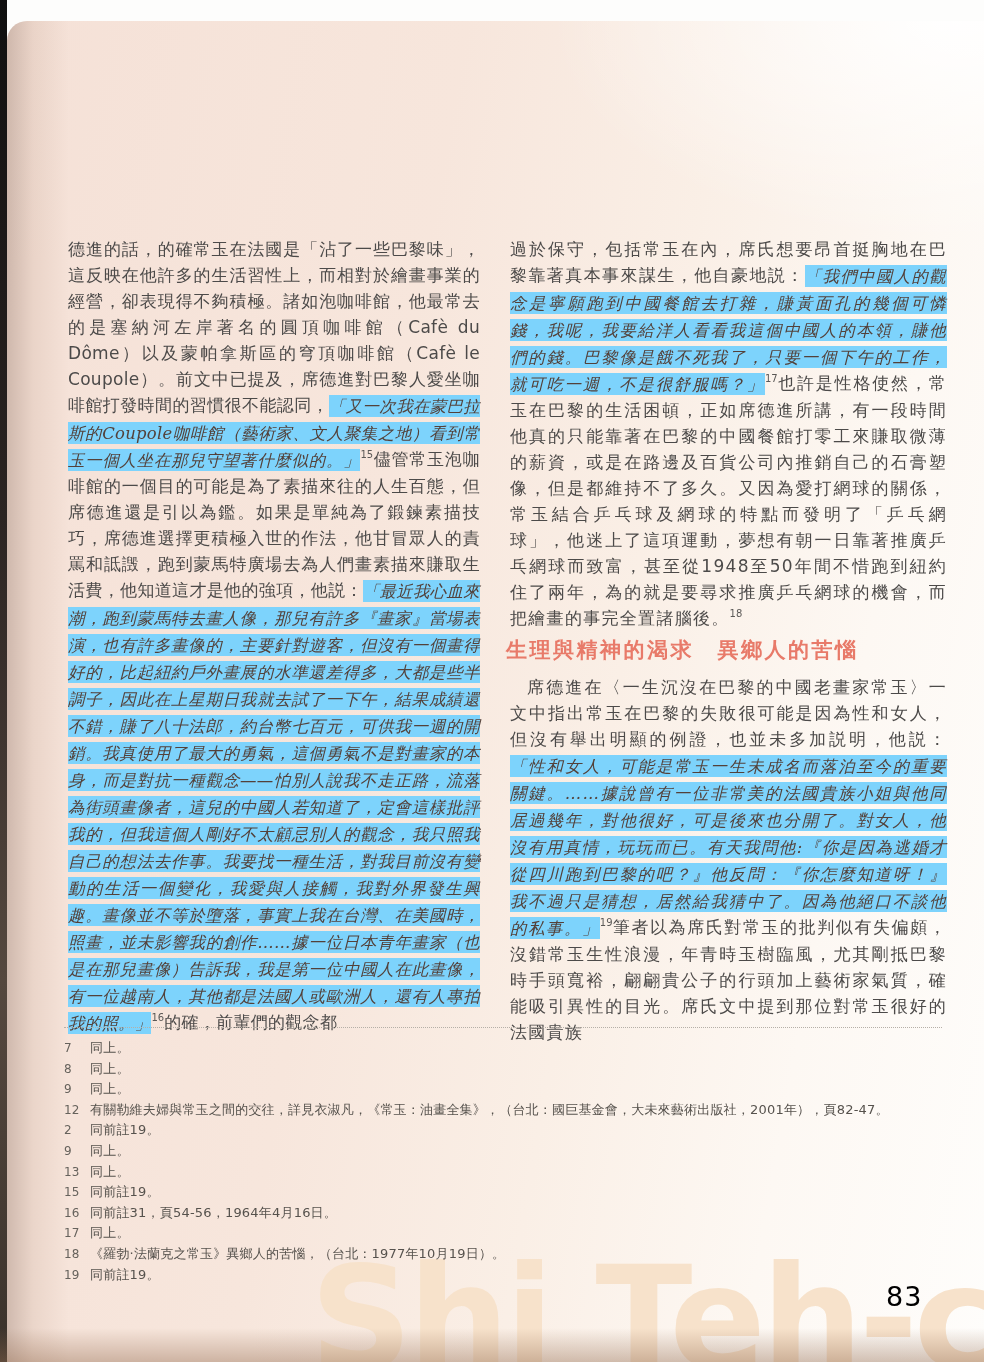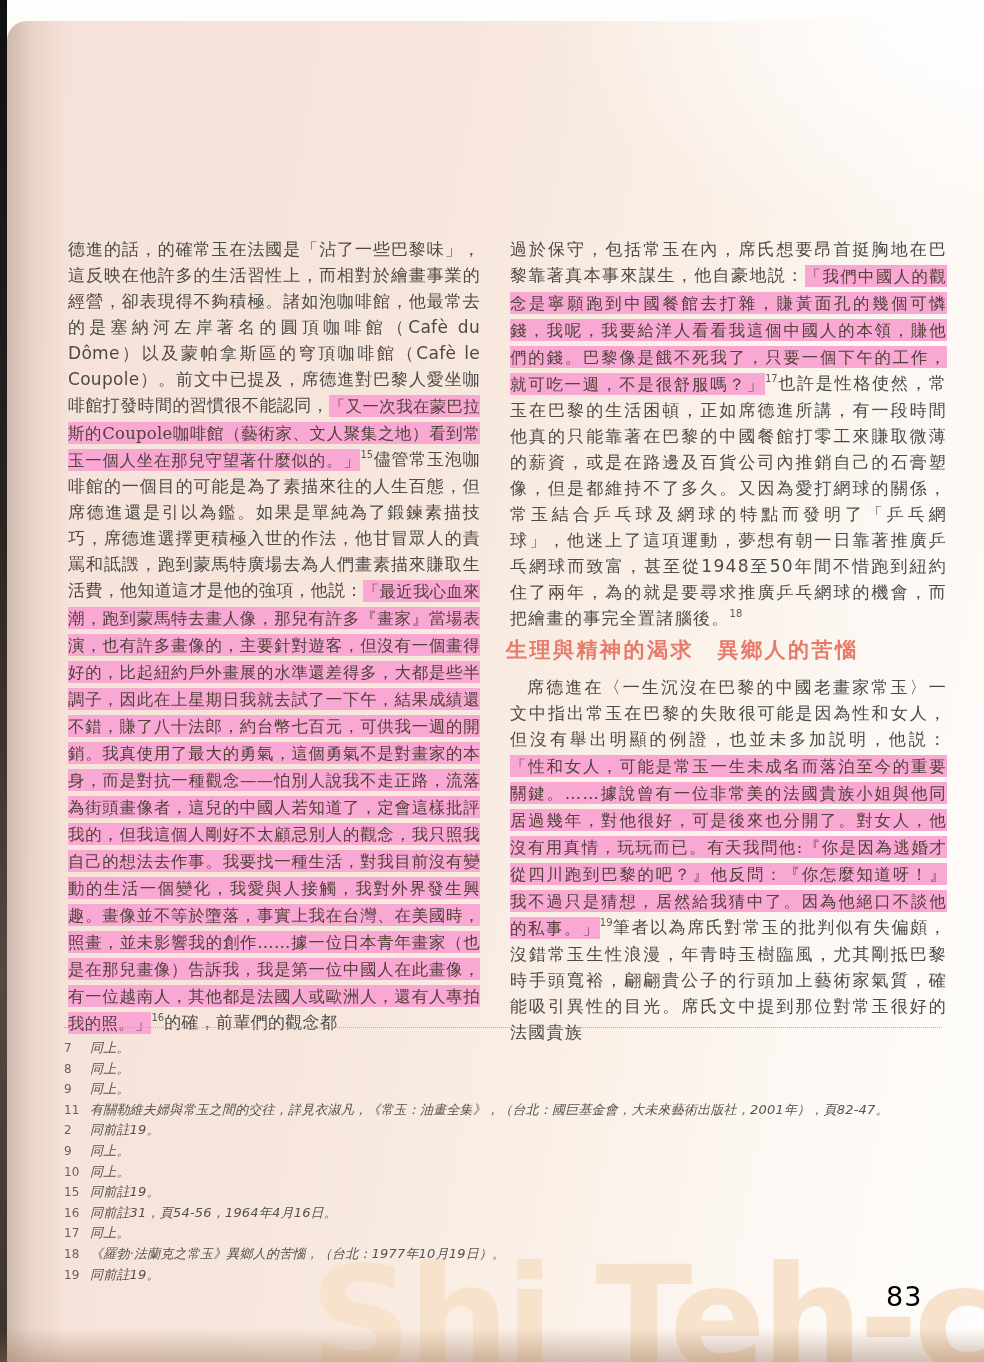--- a/index.html
+++ b/index.html
@@ -40,37 +40,37 @@
   }
   .col-left{left:64px;width:420px;letter-spacing:0.3px;}
   .col-right{left:506px;width:445px;letter-spacing:1.3px;}
   .para{margin:4px;}
   .para.indent{text-indent:1em;}
   .section-heading{
     color:#e87a69;font-weight:bold;font-size:21px;
     letter-spacing:2.5px;line-height:30px;margin:0 0 9px 0;
   }
   .hl{
-    background:#f9a8d4;color:#53413a;
-    font-family:"DejaVu Serif",serif;
+    background:#7dd3fc;color:#53413a;
+    font-family:"DejaVu Serif",serif;font-style:italic;
     font-size:16.4px;padding:1.5px 0;
     -webkit-box-decoration-break:clone;box-decoration-break:clone;
   }
   sup.fnref{font-size:10px;color:#5a5856;letter-spacing:0;line-height:0;}
   .fn-divider{
     position:absolute;left:64px;top:1027px;width:878px;height:0;
     border-top:1px dotted #b5afa7;
   }
   .footnotes{
     position:absolute;left:64px;top:1038px;width:882px;
     font-size:13px;color:#56524d;letter-spacing:0.2px;
   }
   .fn-row{display:flex;line-height:20.6px;}
   .fn-num{flex:0 0 26px;font-size:12px;color:#66625c;}
-  .fn-text{flex:1;font-style:italic;}
+  .fn-text{flex:1;}
   .page-number{
     position:absolute;left:886px;top:1281px;
     font-size:27px;color:#000000;letter-spacing:1px;
   }
 </style>
 </head>
 <body>
 
 <div class="page"></div>
 <div class="spine-shadow"></div>
@@ -96,33 +96,33 @@
     </div>
     <div class="fn-row">
       <span class="fn-num">8</span>
       <span class="fn-text">同上。</span>
     </div>
     <div class="fn-row">
       <span class="fn-num">9</span>
       <span class="fn-text">同上。</span>
     </div>
     <div class="fn-row">
-      <span class="fn-num">11</span>
+      <span class="fn-num">12</span>
       <span class="fn-text">有關勒維夫婦與常玉之間的交往，詳見衣淑凡，《常玉：油畫全集》，（台北：國巨基金會，大未來藝術出版社，2001年），頁82-47。</span>
     </div>
     <div class="fn-row">
       <span class="fn-num">2</span>
       <span class="fn-text">同前註19。</span>
     </div>
     <div class="fn-row">
       <span class="fn-num">9</span>
       <span class="fn-text">同上。</span>
     </div>
     <div class="fn-row">
-      <span class="fn-num">10</span>
+      <span class="fn-num">13</span>
       <span class="fn-text">同上。</span>
     </div>
     <div class="fn-row">
       <span class="fn-num">15</span>
       <span class="fn-text">同前註19。</span>
     </div>
     <div class="fn-row">
       <span class="fn-num">16</span>
       <span class="fn-text">同前註31，頁54-56，1964年4月16日。</span>
     </div>

